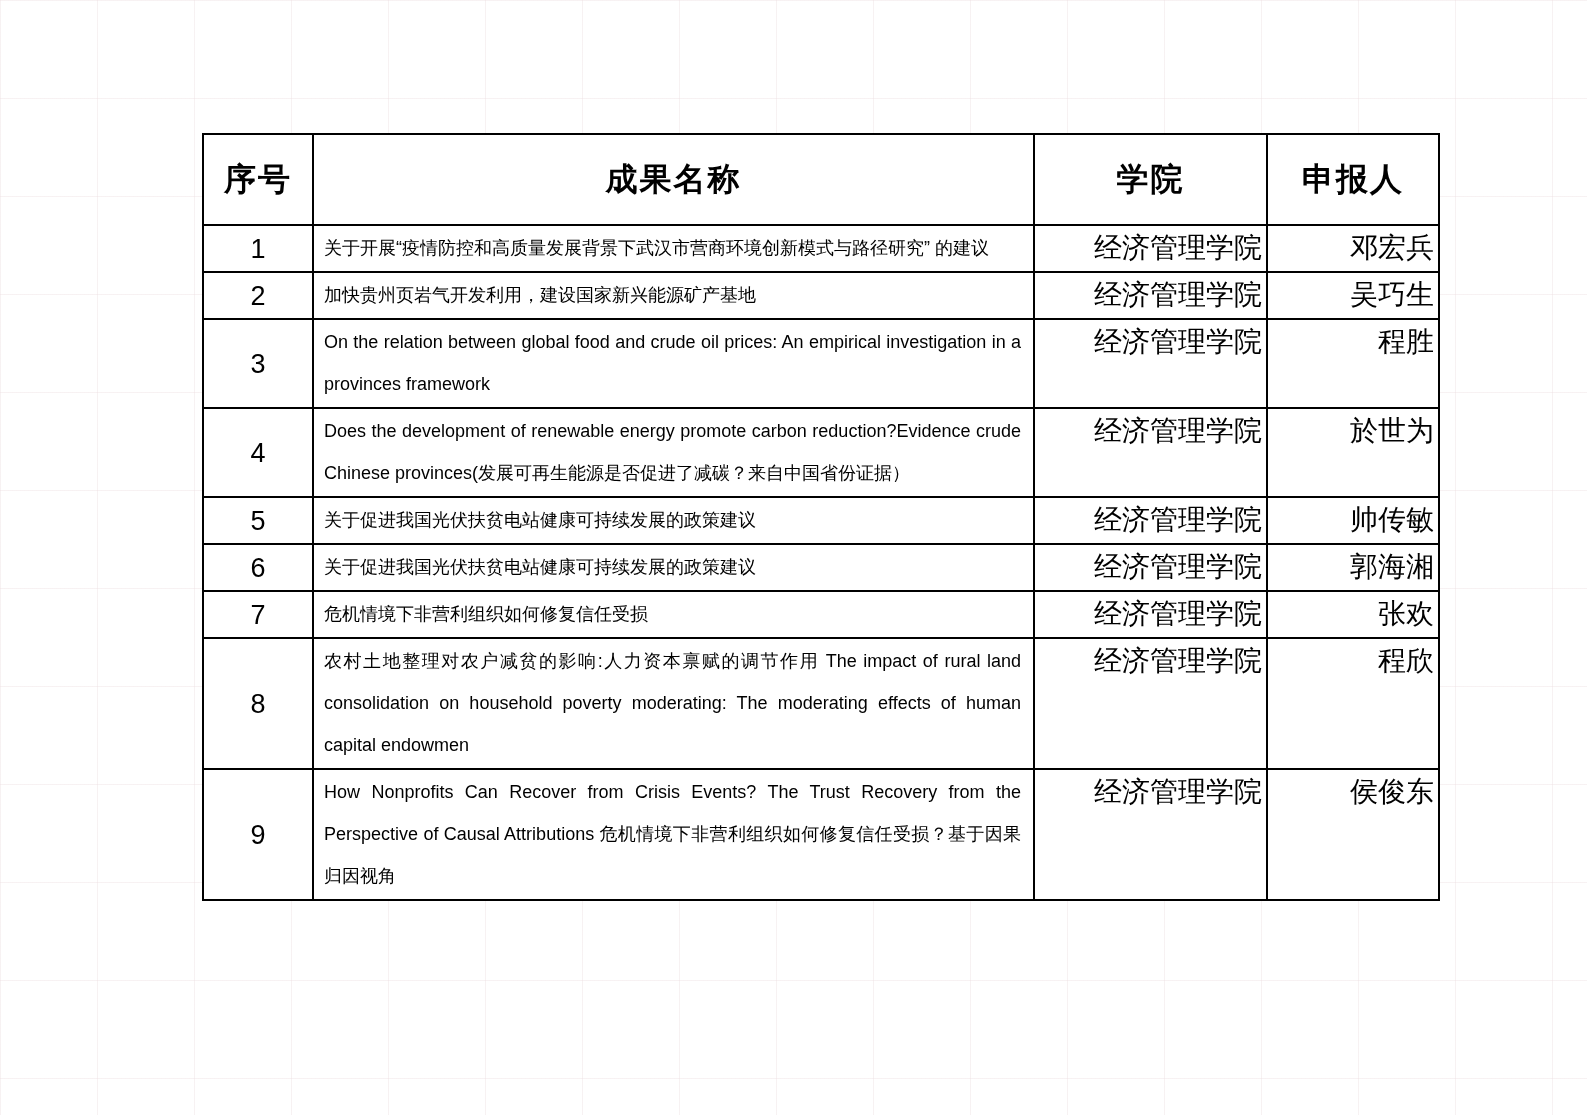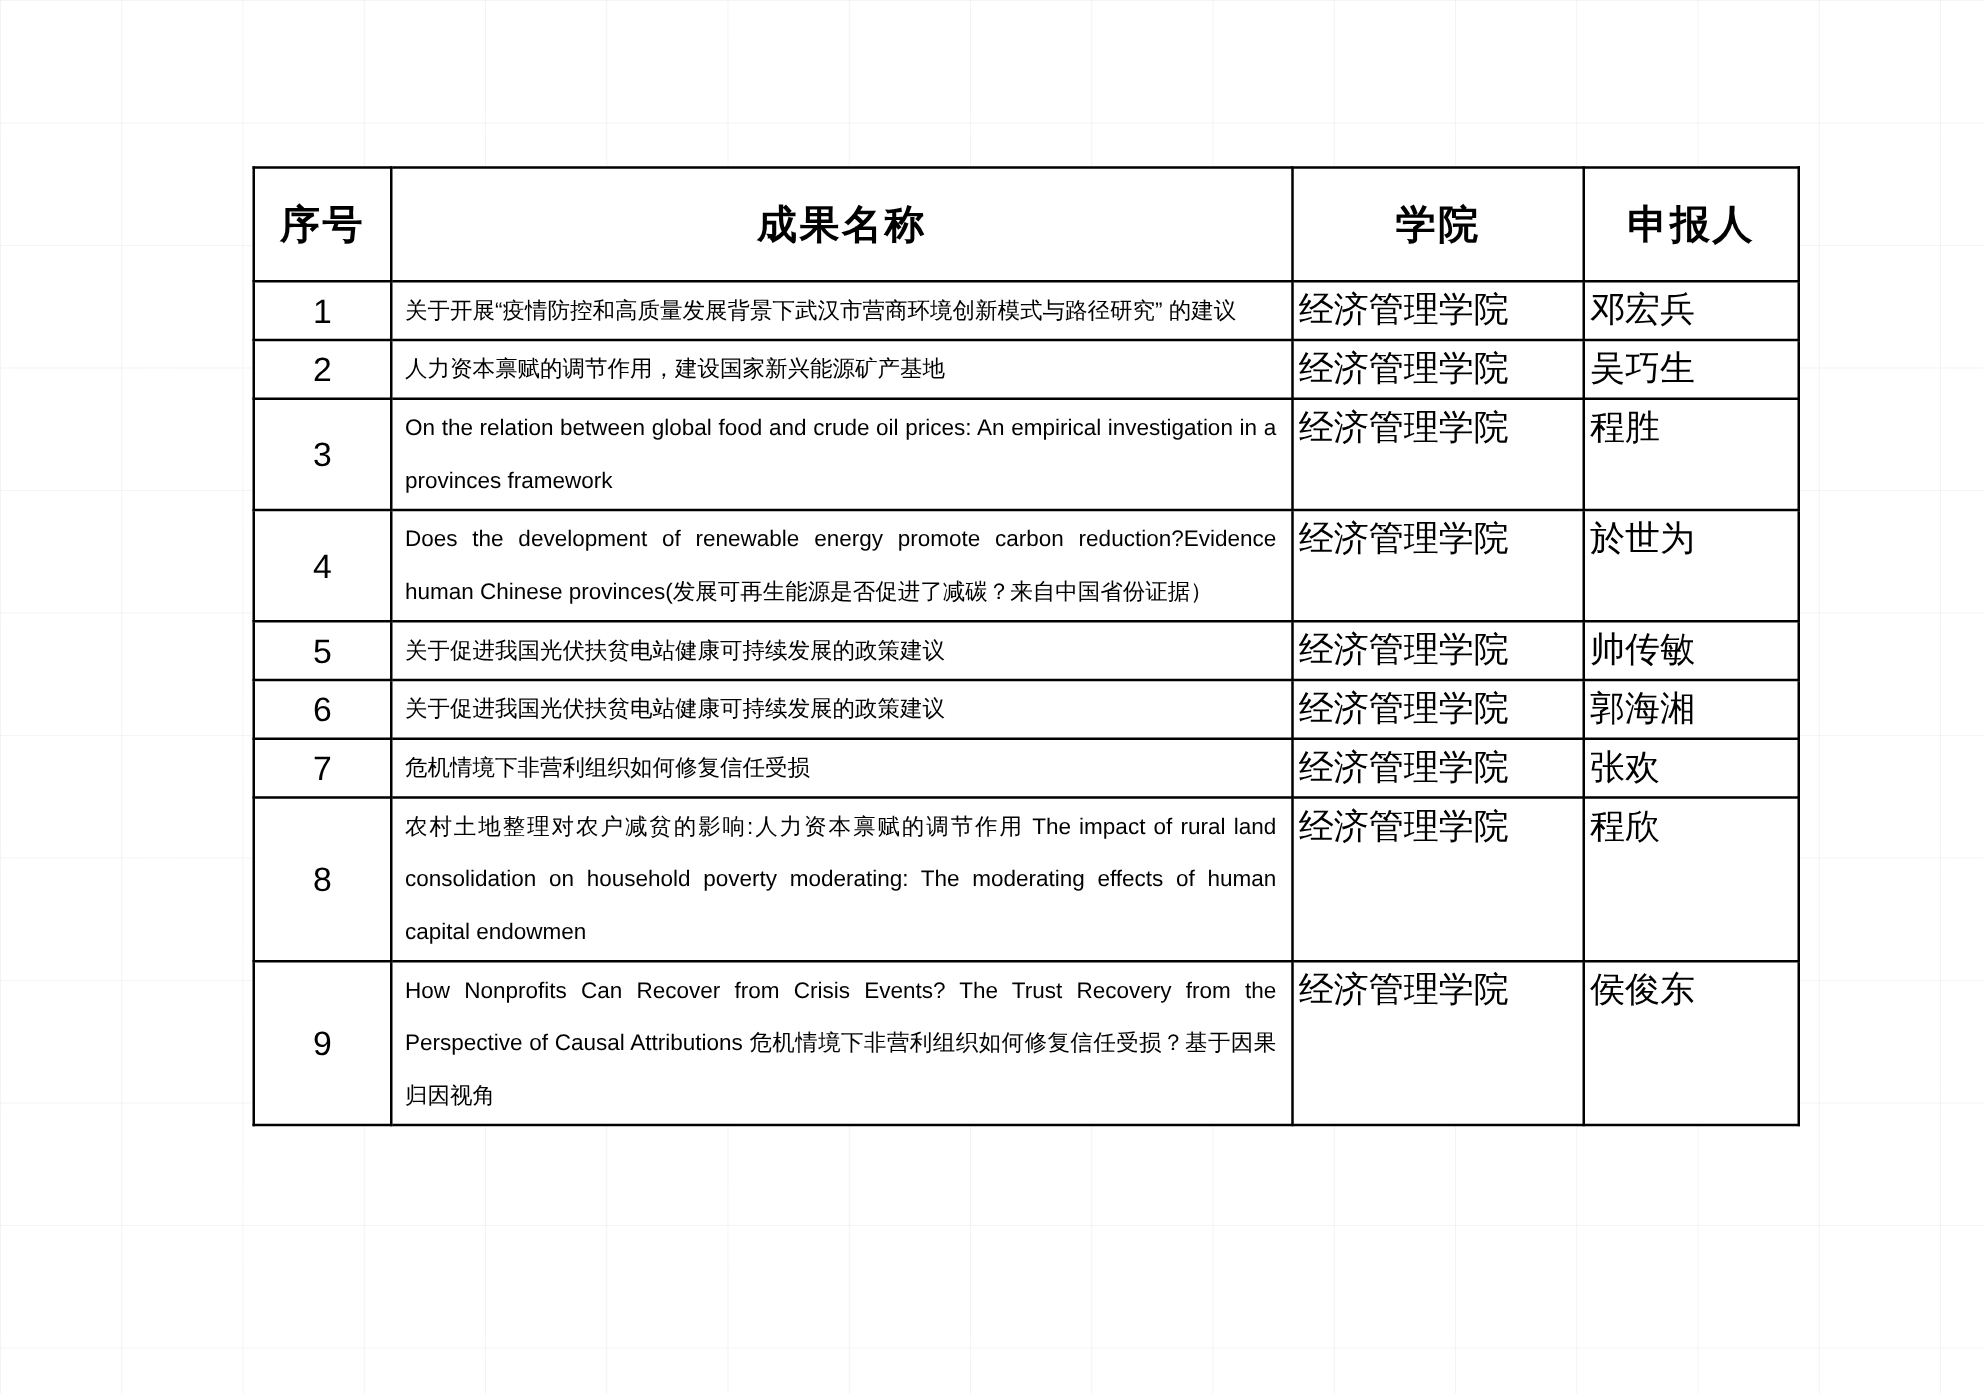--- a/index.html
+++ b/index.html
@@ -52,21 +52,21 @@
   }
   td.cell-title {
     text-align: justify;
     vertical-align: top;
     font-size: 18px;
     line-height: 42px;
     padding: 1px 12px 2px 10px;
   }
   td.cell-college,
   td.cell-applicant {
-    text-align: left;
+    text-align: right;
     vertical-align: top;
     font-size: 28px;
     line-height: 42px;
     padding: 1px 4px 2px 4px;
   }
 </style>
 </head>
 <body>
 
 <table class="results">
@@ -86,33 +86,33 @@
   </thead>
   <tbody>
       <tr>
     <td class="cell-no">1</td>
     <td class="cell-title">关于开展“疫情防控和高质量发展背景下武汉市营商环境创新模式与路径研究” 的建议</td>
     <td class="cell-college">经济管理学院</td>
     <td class="cell-applicant">邓宏兵</td>
   </tr>
       <tr>
     <td class="cell-no">2</td>
-    <td class="cell-title">人力资本禀赋的调节作用，建设国家新兴能源矿产基地</td>
+    <td class="cell-title">加快贵州页岩气开发利用，建设国家新兴能源矿产基地</td>
     <td class="cell-college">经济管理学院</td>
     <td class="cell-applicant">吴巧生</td>
   </tr>
       <tr>
     <td class="cell-no">3</td>
     <td class="cell-title">On the relation between global food and crude oil prices: An empirical investigation in a provinces framework</td>
     <td class="cell-college">经济管理学院</td>
     <td class="cell-applicant">程胜</td>
   </tr>
       <tr>
     <td class="cell-no">4</td>
-    <td class="cell-title">Does the development of renewable energy promote carbon reduction?Evidence human Chinese provinces(发展可再生能源是否促进了减碳？来自中国省份证据）</td>
+    <td class="cell-title">Does the development of renewable energy promote carbon reduction?Evidence crude Chinese provinces(发展可再生能源是否促进了减碳？来自中国省份证据）</td>
     <td class="cell-college">经济管理学院</td>
     <td class="cell-applicant">於世为</td>
   </tr>
       <tr>
     <td class="cell-no">5</td>
     <td class="cell-title">关于促进我国光伏扶贫电站健康可持续发展的政策建议</td>
     <td class="cell-college">经济管理学院</td>
     <td class="cell-applicant">帅传敏</td>
   </tr>
       <tr>

